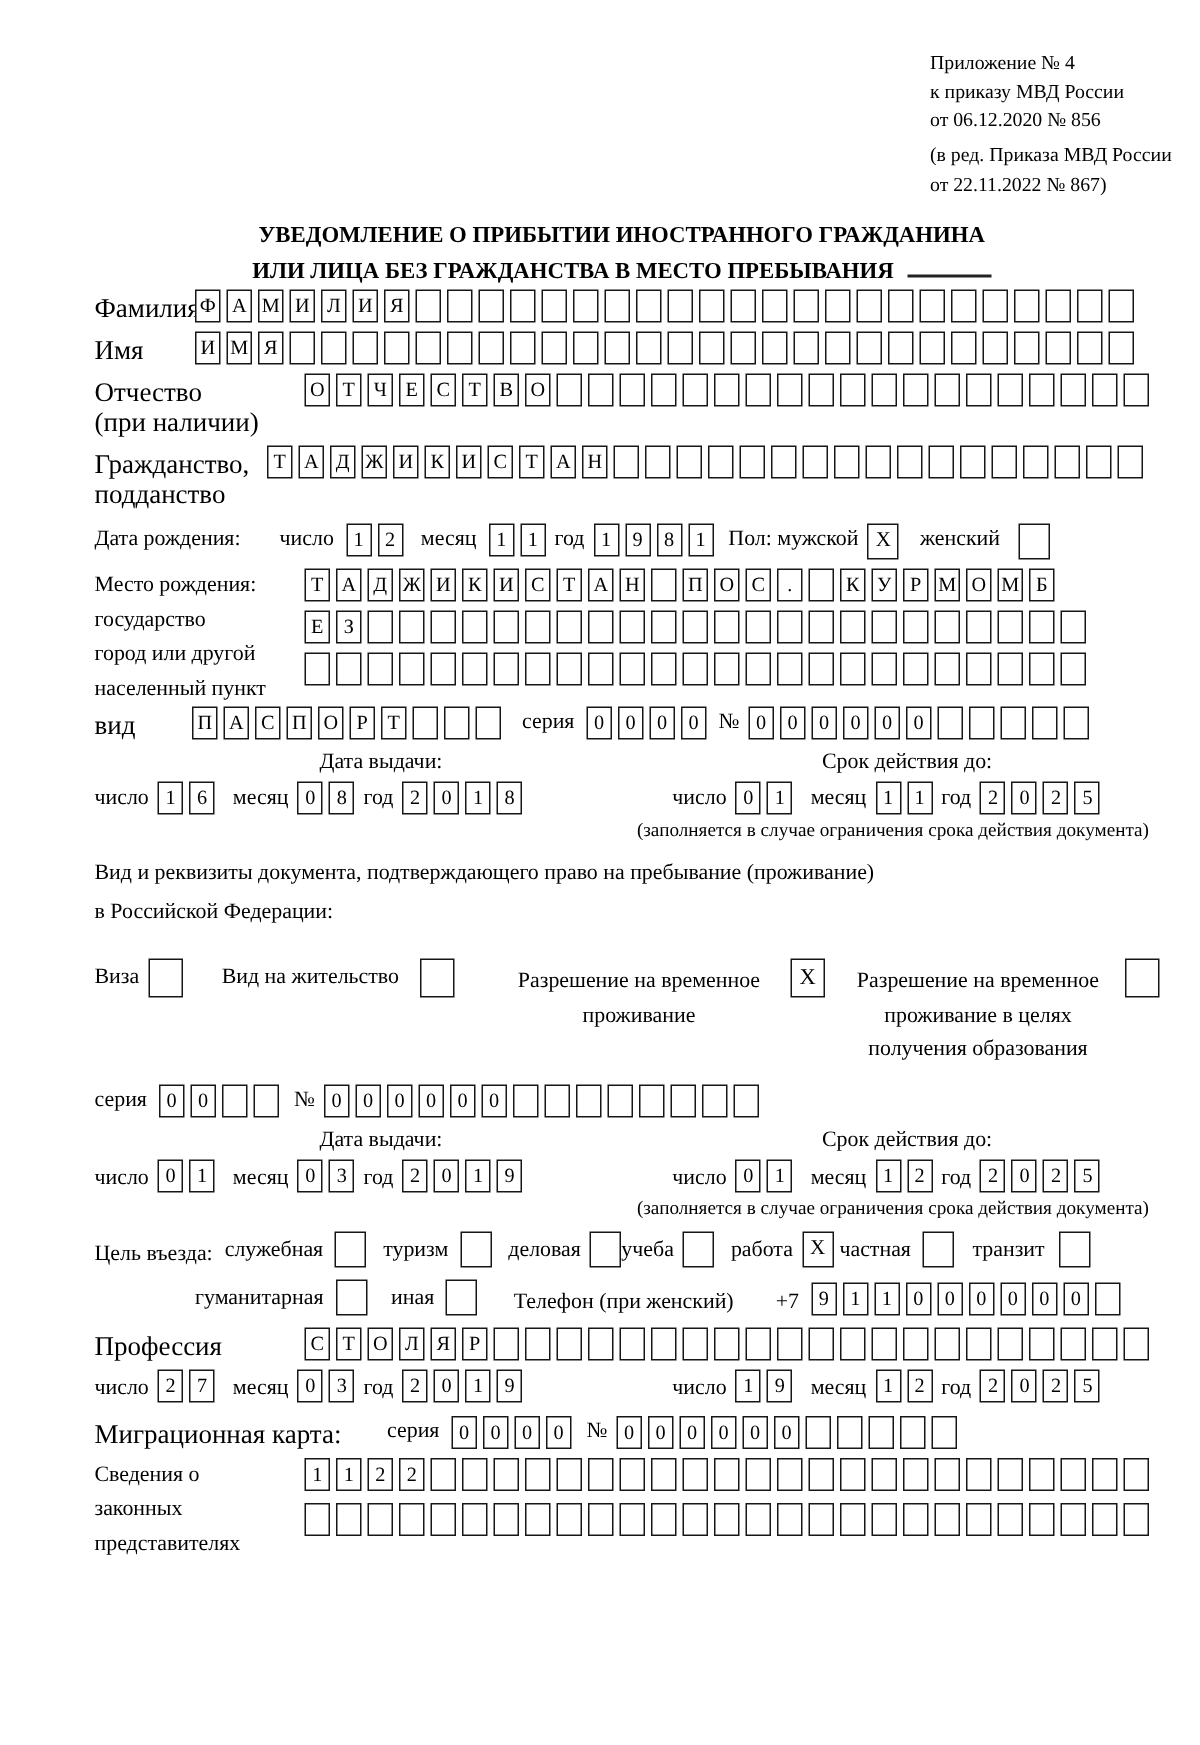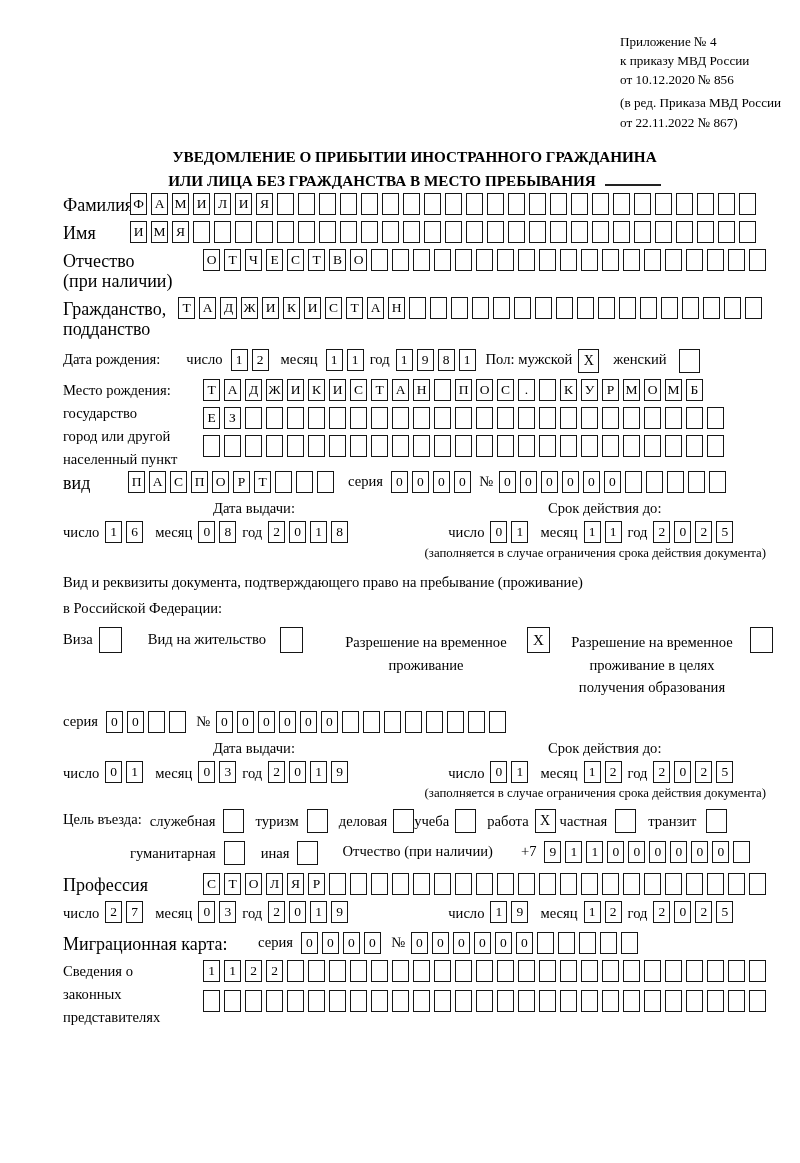--- a/index.html
+++ b/index.html
@@ -34,39 +34,39 @@
   .dates-head{display:flex;font-size:14.6px;margin-top:7px;margin-bottom:4px}
   .dates-head .h1{margin-left:150px}
   .dates-head .h2{margin-left:253px}
   .dates-head.entry .h2{margin-left:240px}
   .dateline{display:flex;align-items:center}
   .dateline .grp2{margin-left:100px}
   .grp{display:flex;align-items:center}
   .footnote{font-size:12.8px;text-align:right;margin-top:3px;margin-bottom:8px}
   .intro{font-size:14.6px;line-height:1.8;margin-top:4px}
   
-  .permits{display:flex;align-items:flex-start;margin-top:6px;margin-bottom:12px}
+  .permits{display:flex;align-items:flex-start;margin-top:18px;margin-bottom:12px}
   .permit{display:flex;align-items:flex-start;flex:none}
   .permit .plbl{font-size:14.6px;padding-top:4px}
   .permit .center{text-align:center;line-height:1.55}
   .cb{margin-top:0}
   
-  .purpose{display:flex;align-items:flex-start;margin-bottom:8px}
+  .purpose{display:flex;align-items:flex-end;margin-bottom:8px}
   .popt{display:flex;align-items:center;flex:none}
   .popt .t{padding-top:0}
 </style>
 </head>
 <body>
 
 <div class="page">
 
   <div class="appendix">
     <div>Приложение № 4</div>
     <div>к приказу МВД России</div>
-    <div>от 10.12.2020 № 856</div>
+    <div>от 06.12.2020 № 856</div>
     <div class="gap">(в ред. Приказа МВД России</div>
     <div>от 22.11.2022 № 867)</div>
   </div>
 
 
   <div class="title">
     <div>УВЕДОМЛЕНИЕ О ПРИБЫТИИ ИНОСТРАННОГО ГРАЖДАНИНА</div>
     <div>
       <span>ИЛИ ЛИЦА БЕЗ ГРАЖДАНСТВА В МЕСТО ПРЕБЫВАНИЯ</span><span class="title-underline"></span>
     </div>
@@ -573,21 +573,21 @@
         <span class="cells boxy">
           <span class="cell"></span>
         </span>
       </span>
     <span class="popt" style="margin-left:16px">
         <span class="t mr8">иная</span>
         <span class="cells boxy">
           <span class="cell"></span>
         </span>
       </span>
-    <span class="t" style="margin-left:24px">Отчество (при наличии)</span>
+    <span class="t" style="margin-left:24px">Телефон (при женский)</span>
     <span class="t" style="margin-left:28px;margin-right:8px">+7</span>
     <span class="cells">
         <span class="cell">9</span>
         <span class="cell">1</span>
         <span class="cell">1</span>
         <span class="cell">0</span>
         <span class="cell">0</span>
         <span class="cell">0</span>
         <span class="cell">0</span>
         <span class="cell">0</span>

